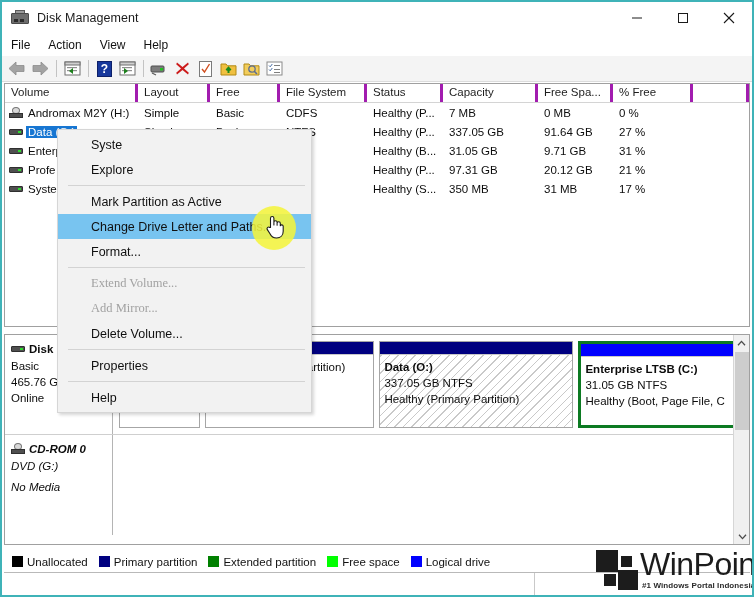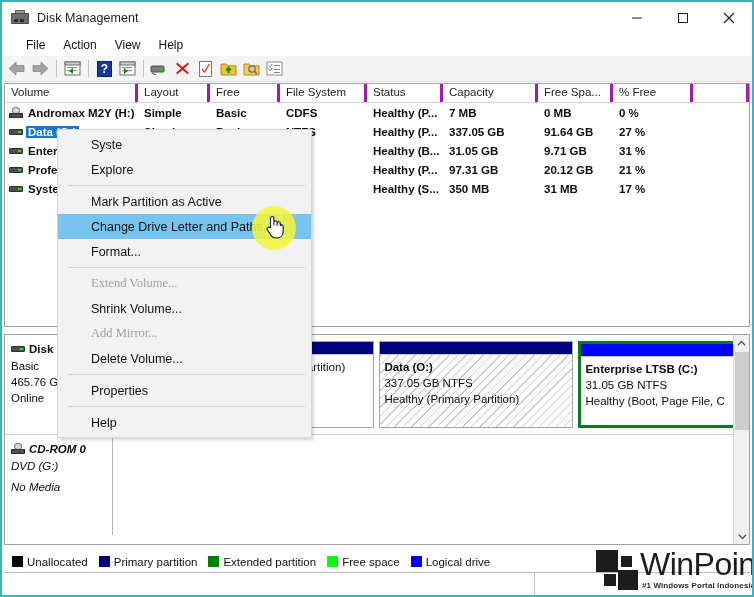--- a/index.html
+++ b/index.html
@@ -62,21 +62,21 @@
     background: transparent;
   }
   .win-btn svg { display:block; }
 
   
   .menubar {
     position: absolute; left: 0; top: 32px;
     width: 750px; height: 22px;
     background: #ffffff;
     display: flex; align-items: center;
-    padding-left: 15px;
+    padding-left: 0;
   }
   .menubar .mi {
     font-size: 12px; color: #111111;
     padding: 2px 9px; cursor: default;
   }
 
   
   .toolbar {
     position: absolute; left: 0; top: 54px;
     width: 750px; height: 26px;
@@ -102,21 +102,21 @@
     background: #ffffff;
     border-bottom: 1px solid #d4d4d4;
   }
   .lhcell {
     font-size: 11.5px; color: #1d1d1d;
     padding: 2px 0 0 6px;
     border-right: 3px solid #a21caf;
     background: #ffffff;
     overflow: hidden; white-space: nowrap;
   }
-  .lrow { display: flex; height: 19px; align-items: center; font-weight: bold; }
+  .lrow { display: flex; height: 19px; align-items: center; }
   .lcell {
     font-size: 11.5px; color: #0d0d0d;
     padding-left: 6px;
     overflow: hidden; white-space: nowrap;
   }
   .vol-cell { display: flex; align-items: center; padding-left: 4px; }
   .vol-label { padding: 0 2px; }
   .vol-label.sel { background: #1776d2; color: #ffffff; }
 
   
@@ -620,21 +620,20 @@
 
   <div class="ctxmenu">
     <div class="ctxitem">Syste</div>
     <div class="ctxitem">Explore</div>
     <div class="ctxsep"></div>
     <div class="ctxitem">Mark Partition as Active</div>
     <div class="ctxitem hl">Change Drive Letter and Paths...</div>
     <div class="ctxitem">Format...</div>
     <div class="ctxsep"></div>
     <div class="ctxitem disabled">Extend Volume...</div>
-    <div class="ctxitem">Shrink Volume...</div>
     <div class="ctxitem disabled">Add Mirror...</div>
     <div class="ctxitem">Delete Volume...</div>
     <div class="ctxsep"></div>
     <div class="ctxitem">Properties</div>
     <div class="ctxsep"></div>
     <div class="ctxitem">Help</div>
   </div>
 
   <div class="cursor-glow"></div>
   <div class="cursor-hand">

